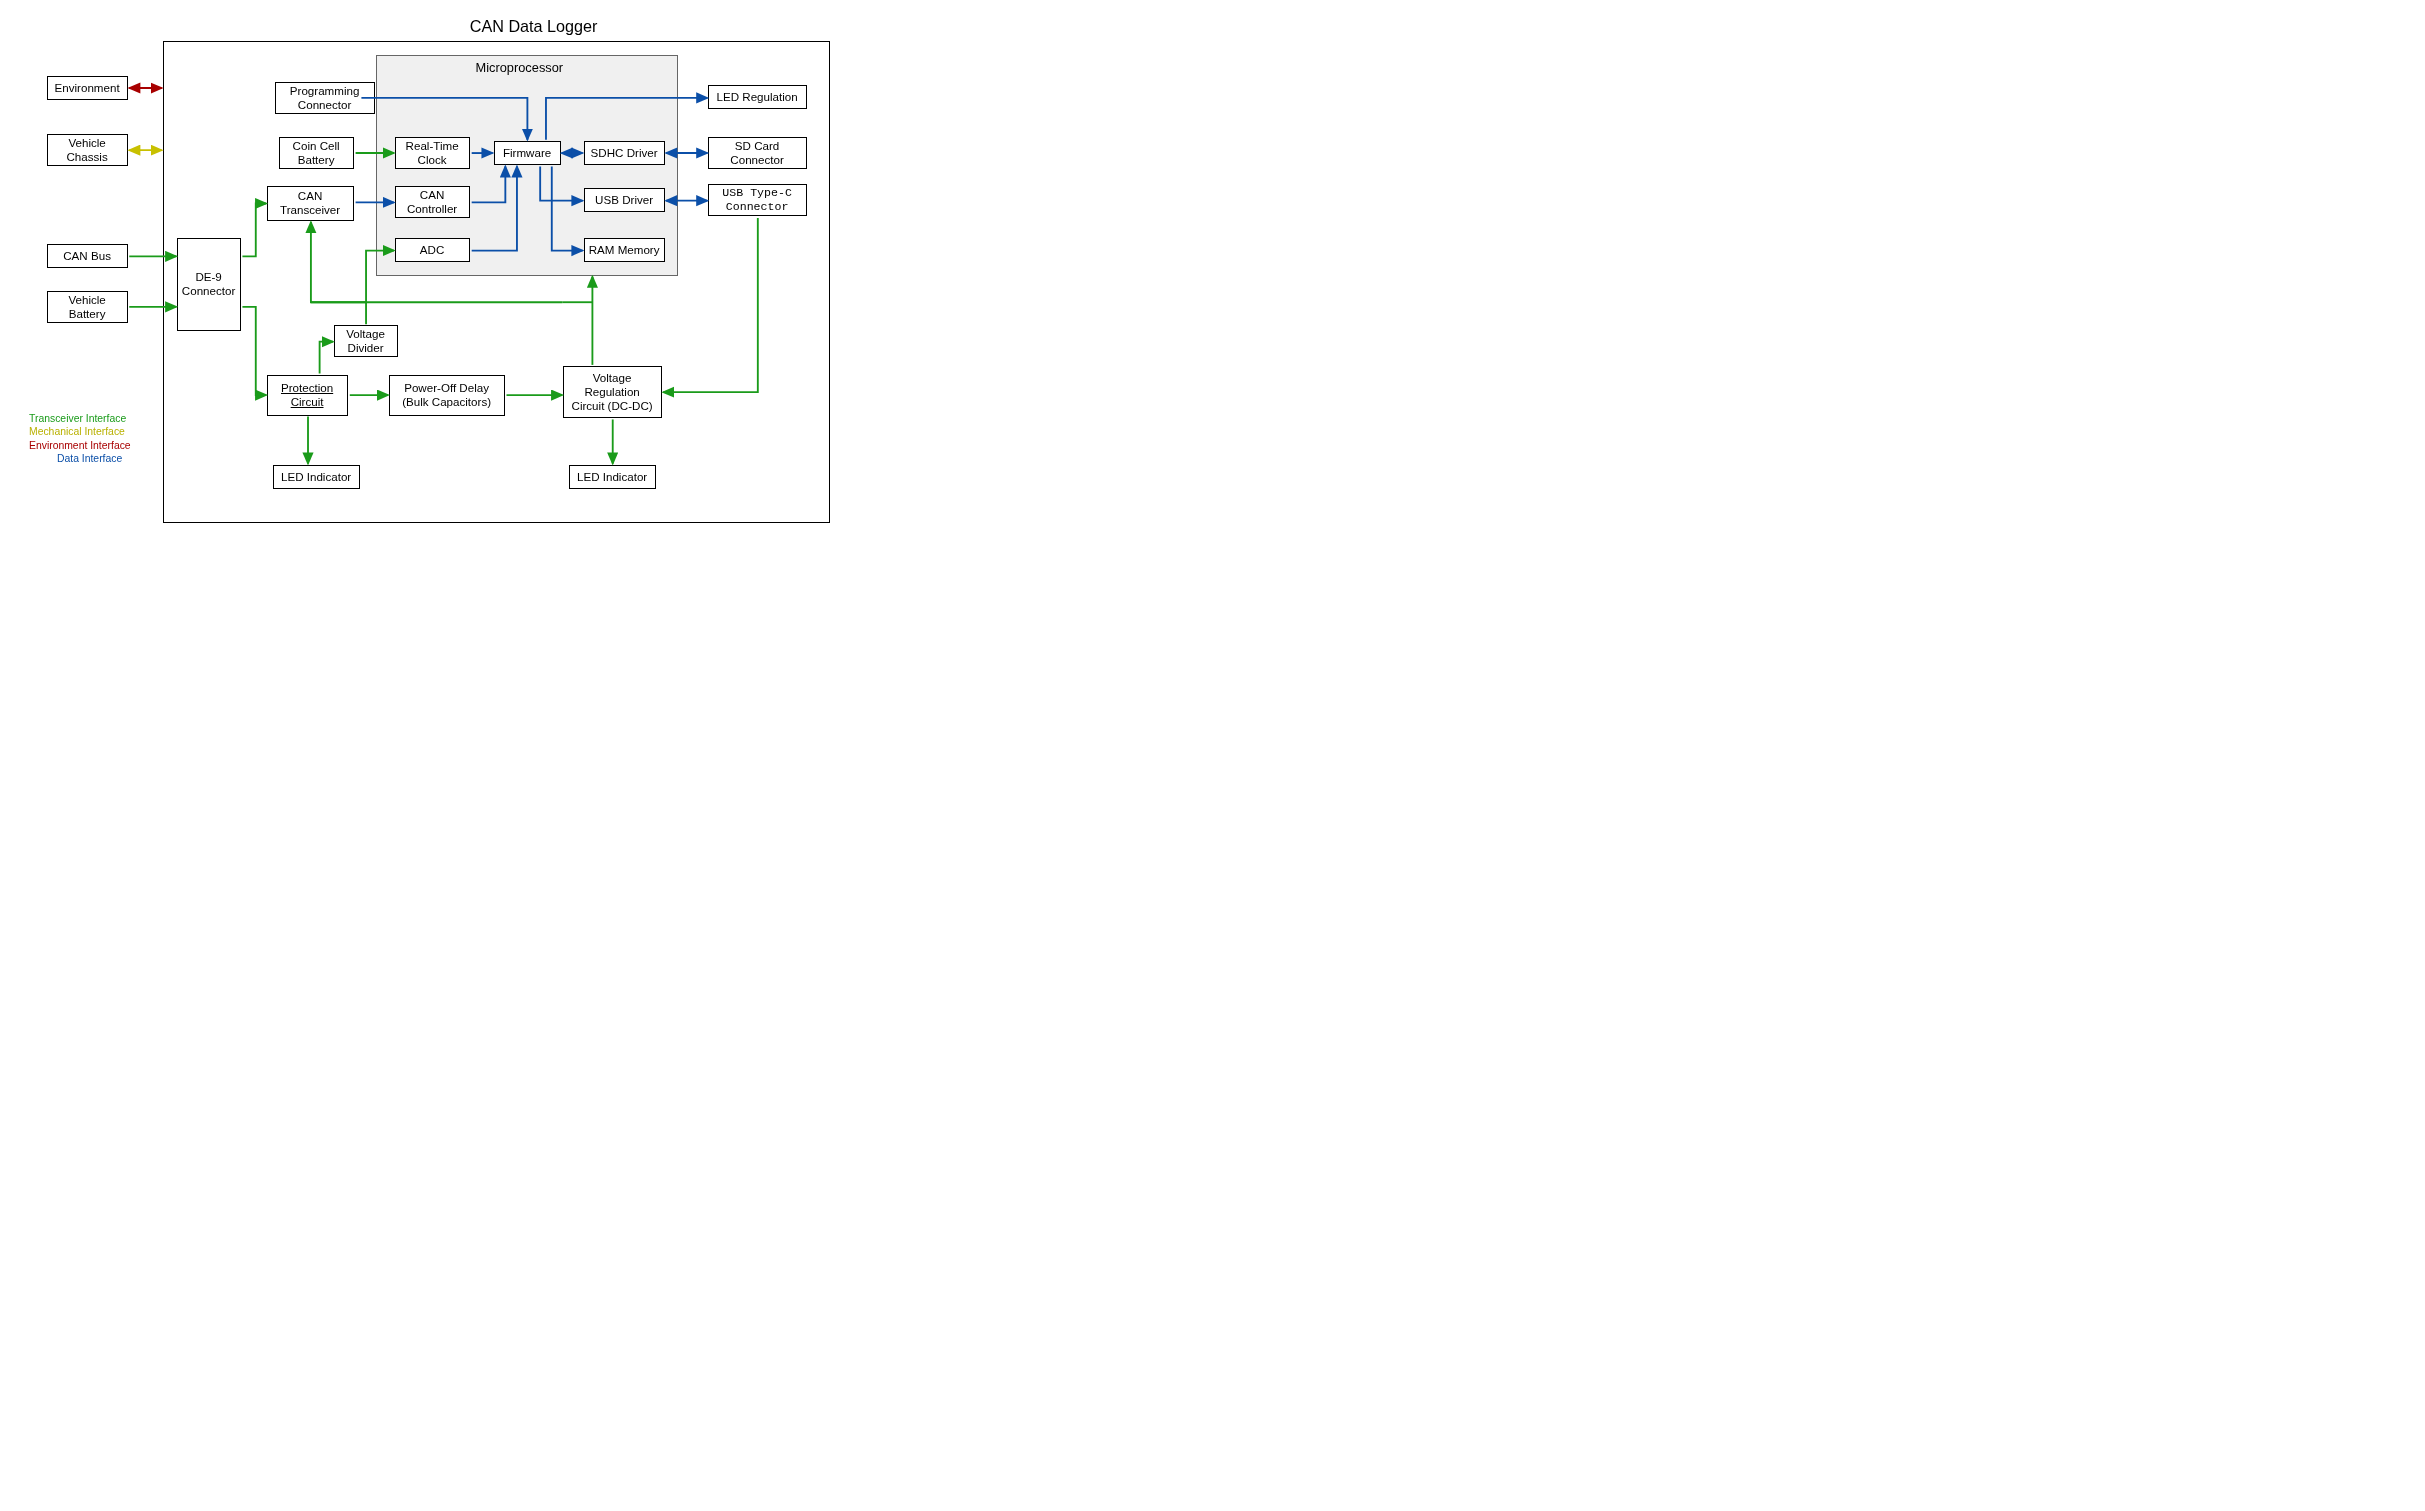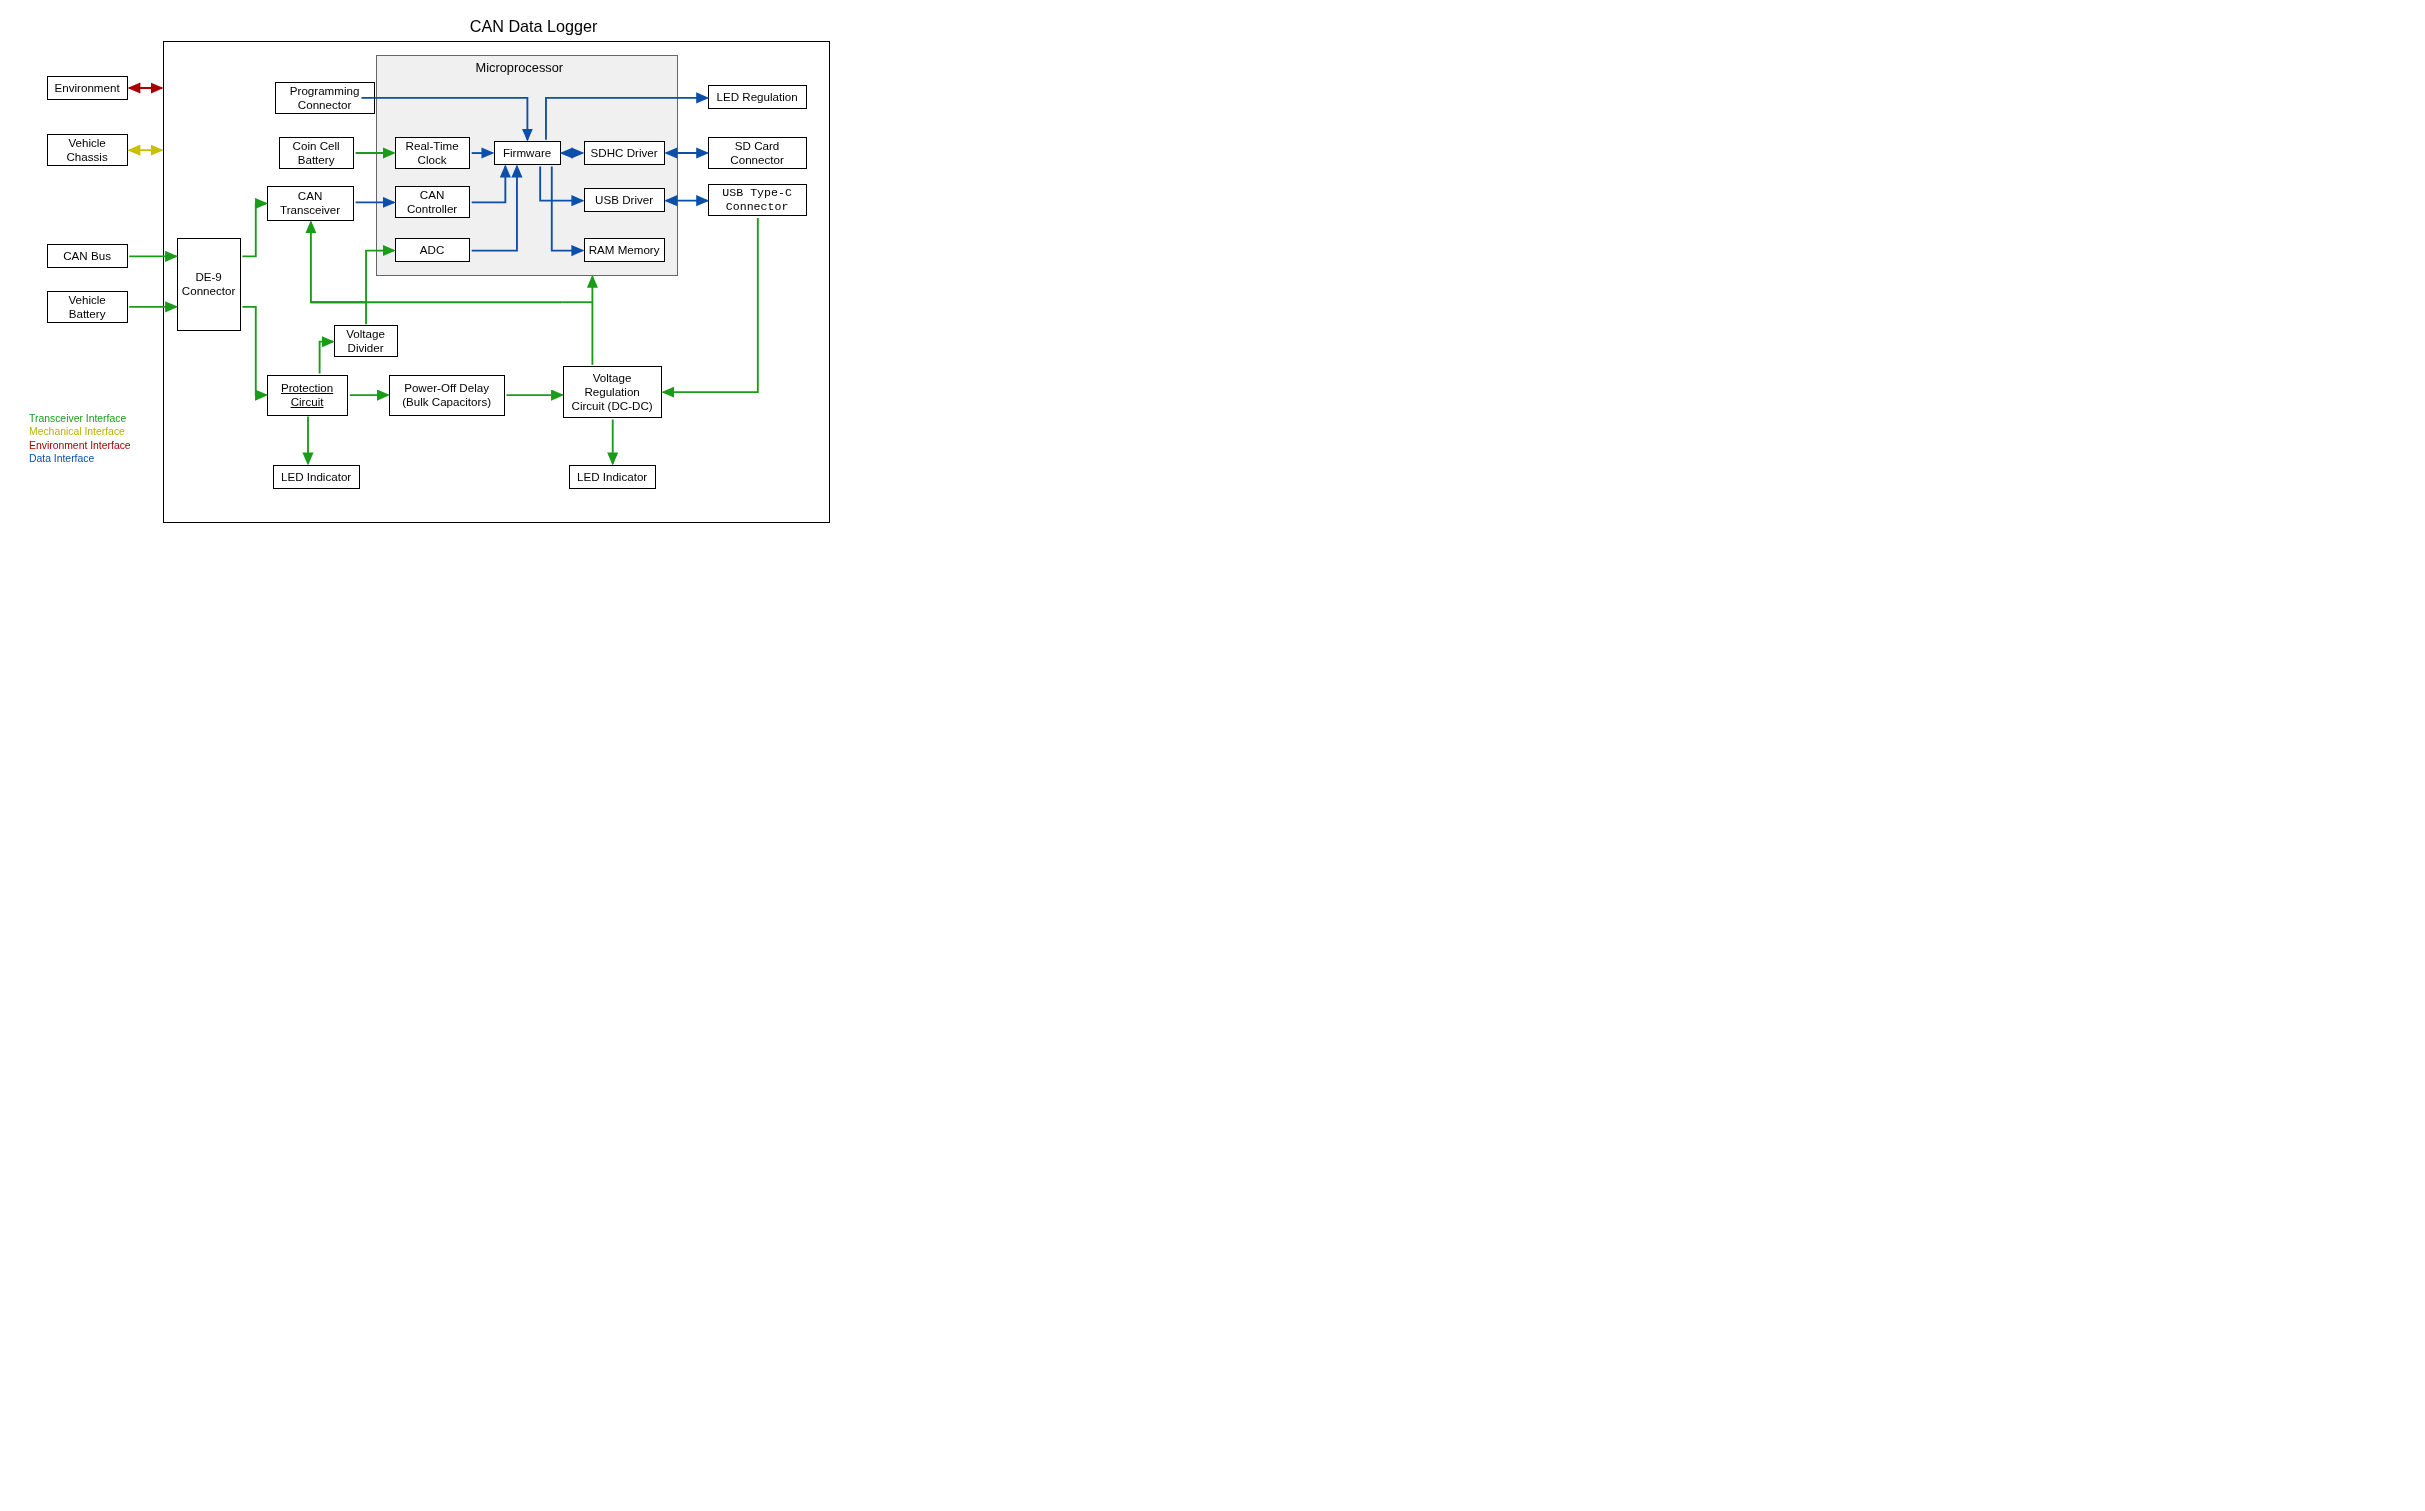--- a/index.html
+++ b/index.html
@@ -51,21 +51,21 @@
   }
   .legend {
     position: absolute;
     font-size: 10.4px;
     line-height: 1.3;
   }
   .legend div { white-space: nowrap; }
   .lg-green  { color: #1a9b1a; }
   .lg-yellow { color: #b9b100; }
   .lg-red    { color: #a80000; }
-  .lg-blue   { color: #0b4fa8; }
+  .lg-blue   { color: #0b4fa8; margin-left: 28px; }
   svg.wires {
     position: absolute;
     left: 0; top: 0;
     width: 859px;
     height: 534px;
     pointer-events: none;
   }
 </style>
 </head>
 <body>

